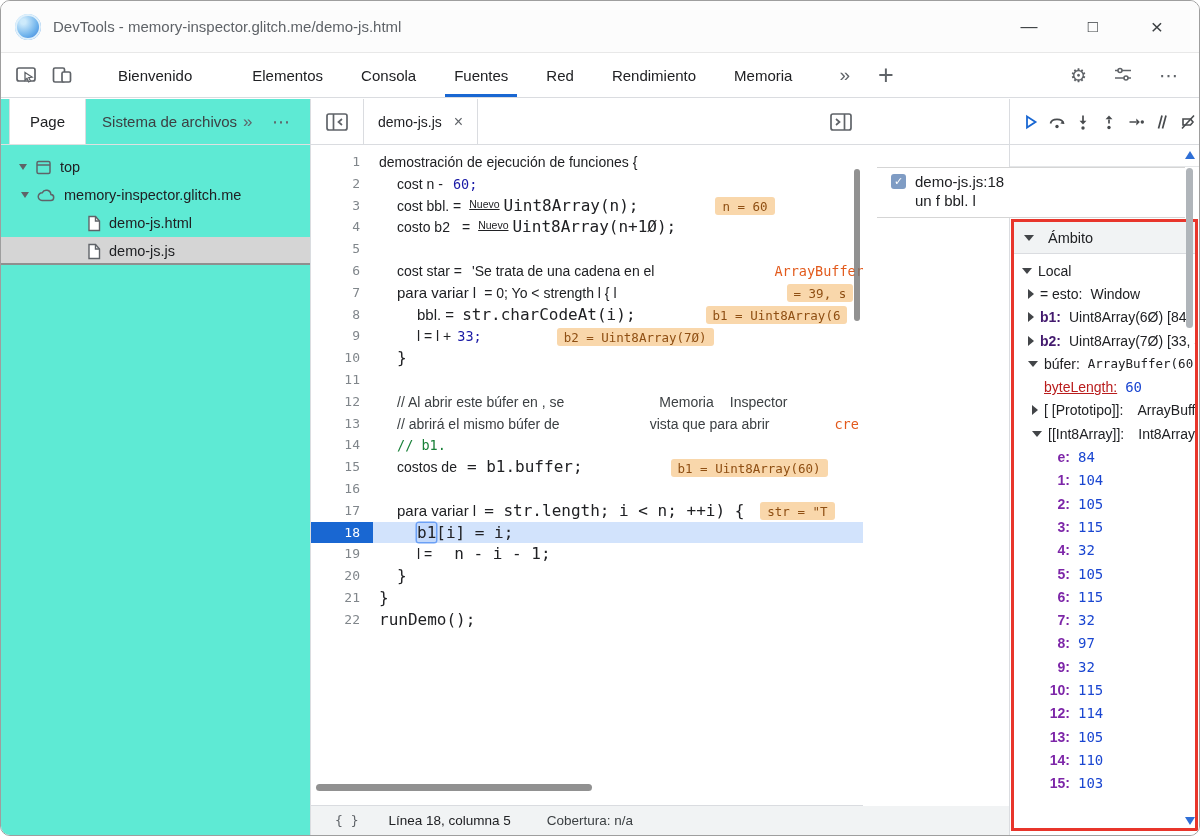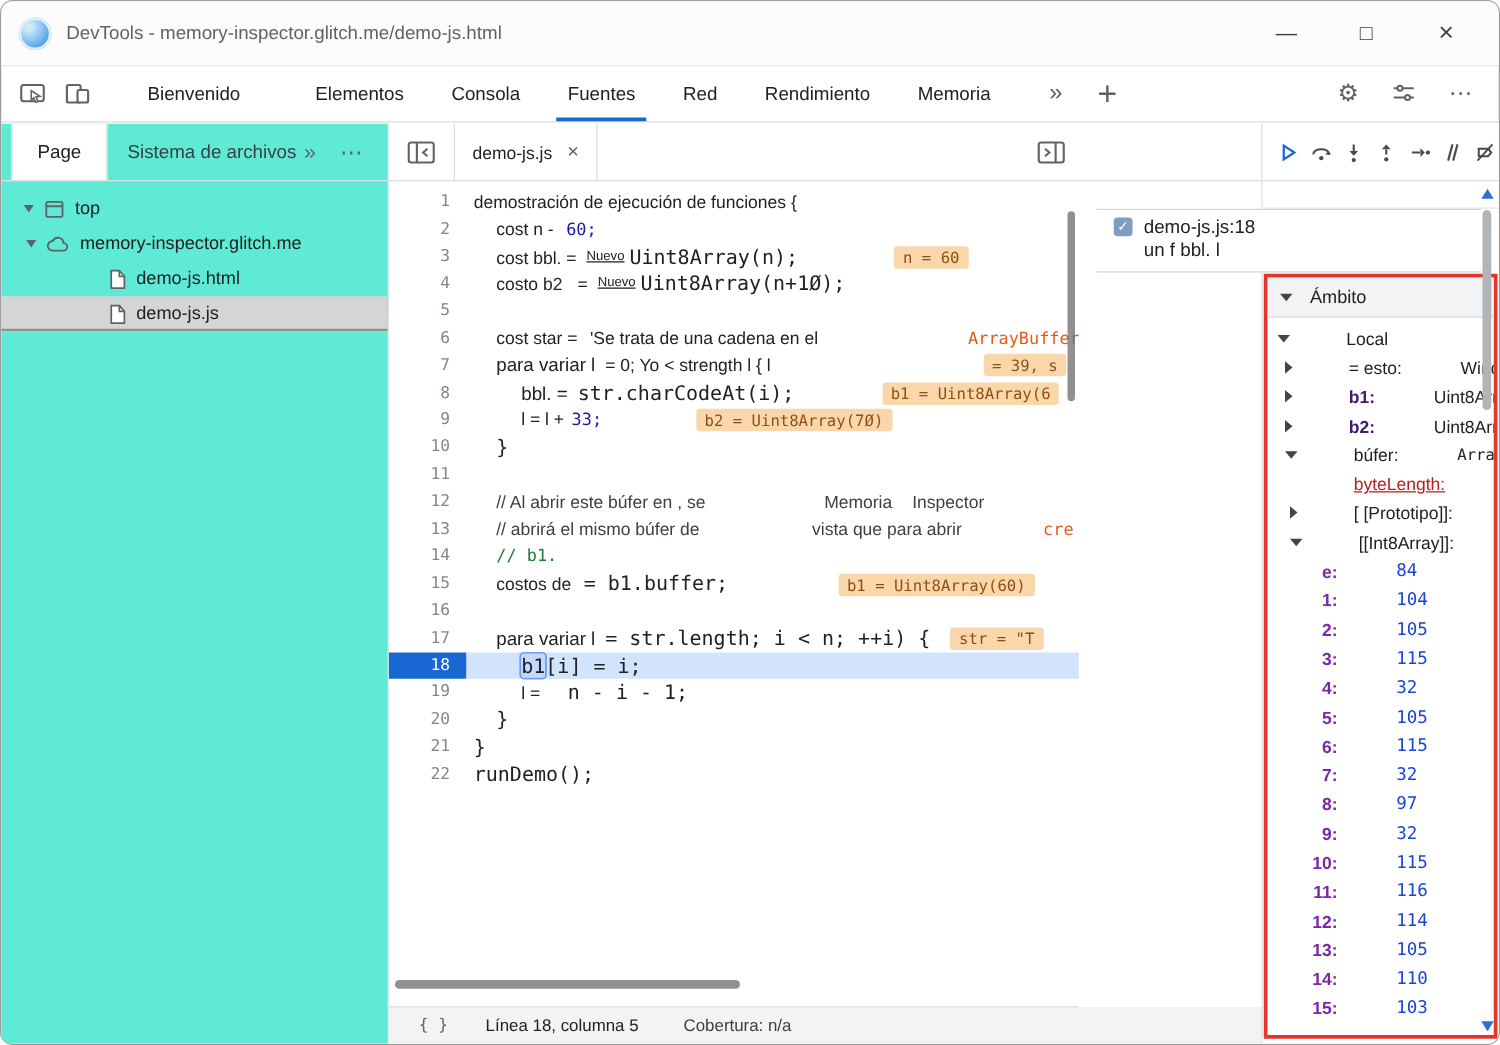--- a/index.html
+++ b/index.html
@@ -110,21 +110,21 @@
   .bp-check { width:15px; height:15px; border-radius:3px; background:#7f9cc4; color:#fff;
               font-size:11px; display:flex; align-items:center; justify-content:center; flex:none; }
   .bp-preview { margin-left:24px; margin-top:2px; font-size:15px; }
 
   
   .scope-box { position:absolute; left:1010px; top:218px; width:187px; height:612px;
                border:3px solid #e8352b; background:#fff; z-index:40; overflow:hidden; }
   .scope-header { height:32px; background:#f1f3f4; border-bottom:1px solid #dadce0; display:flex;
                   align-items:center; padding-left:10px; gap:8px; font-size:14.5px; color:#202124; }
   .scope-rows { padding-top:5px; }
-  .srow { height:23.3px; display:flex; align-items:center; white-space:nowrap; font-size:14px; color:#202124;gap:39px; }
+  .srow { height:23.3px; display:flex; align-items:center; white-space:nowrap; font-size:14px; color:#202124; }
   .sl0 { padding-left:8px; } .sl1 { padding-left:14px; } .sl2 { padding-left:18px; } .sl3 { padding-left:26px; }
   .sarr-v { width:0; height:0; border-left:5px solid transparent; border-right:5px solid transparent;
             border-top:6.5px solid #424548; margin-right:6px; flex:none; }
   .sarr-r { width:0; height:0; border-top:5px solid transparent; border-bottom:5px solid transparent;
             border-left:6.5px solid #424548; margin-right:6px; flex:none; }
   .sarr-sp { width:12px; flex:none; }
   .nm-plain { color:#202124; } .nm-sec { color:#202124; }
   .nm-varb { color:#431a6e; font-weight:700; }
   .nm-prop { color:#b91c1c;text-decoration:underline; }
   .nm-idx { color:#7d26a8; font-weight:700; width:30px; text-align:right; flex:none; }
@@ -509,24 +509,20 @@
         </div>
         <div class="srow sl3">
           <span class="nm-idx">9:</span>
           <span class="vl vl-numv">32</span>
         </div>
         <div class="srow sl3">
           <span class="nm-idx">10:</span>
           <span class="vl vl-numv">115</span>
         </div>
         <div class="srow sl3">
-          <span class="nm-idx">11:</span>
-          <span class="vl vl-numv">116</span>
-        </div>
-        <div class="srow sl3">
           <span class="nm-idx">12:</span>
           <span class="vl vl-numv">114</span>
         </div>
         <div class="srow sl3">
           <span class="nm-idx">13:</span>
           <span class="vl vl-numv">105</span>
         </div>
         <div class="srow sl3">
           <span class="nm-idx">14:</span>
           <span class="vl vl-numv">110</span>

